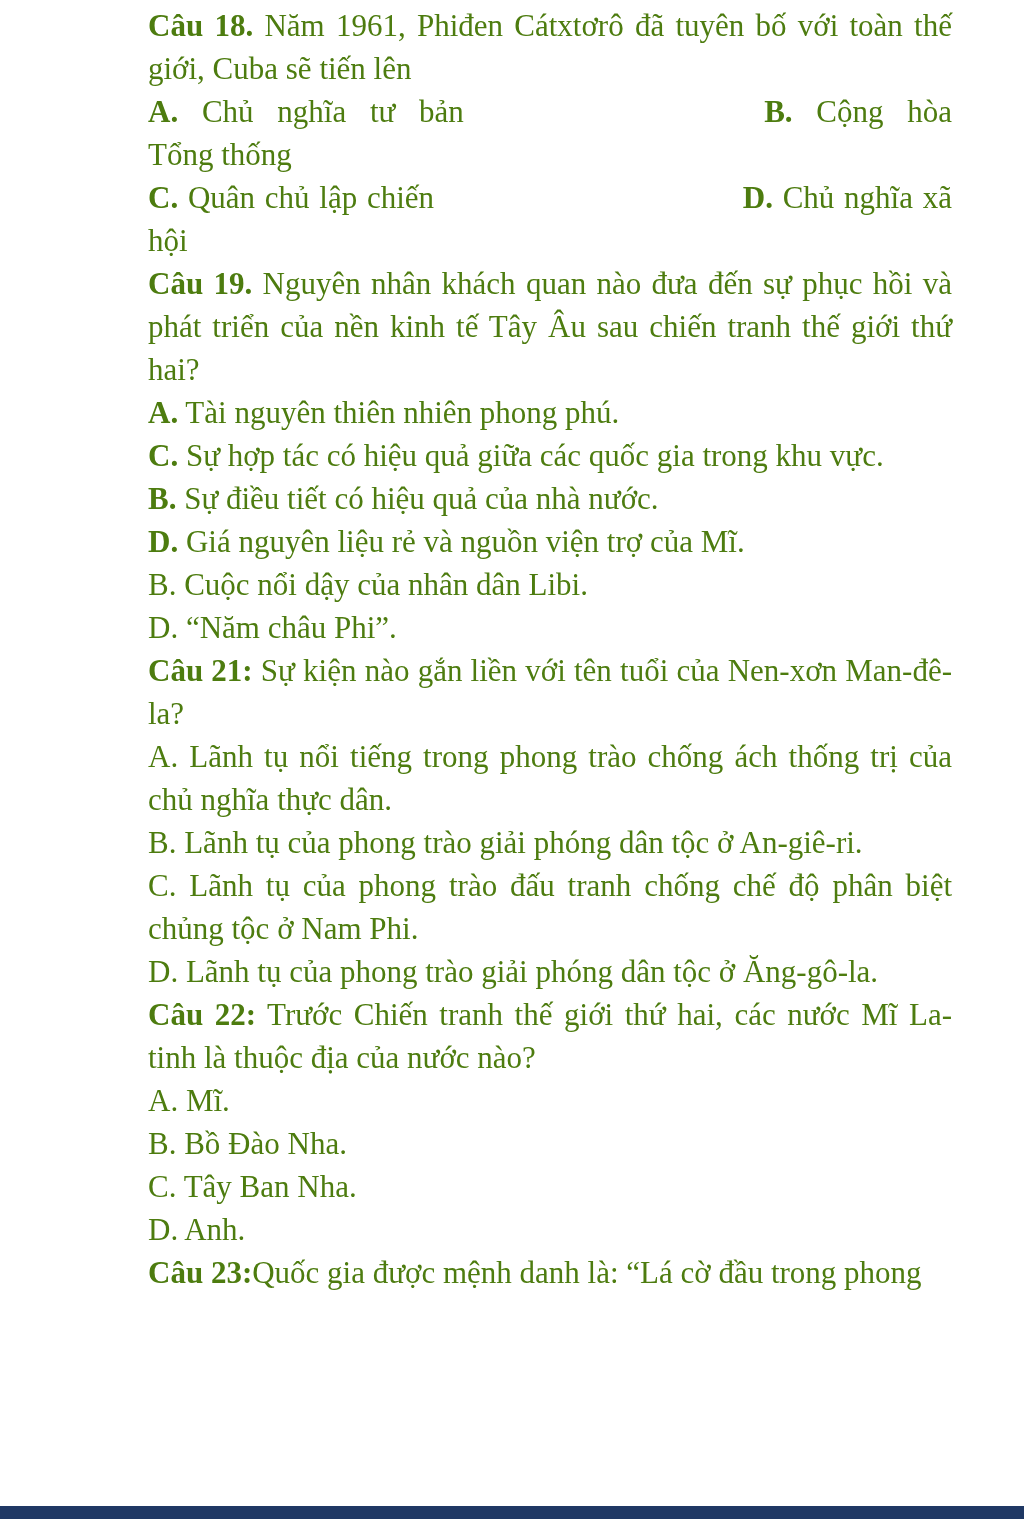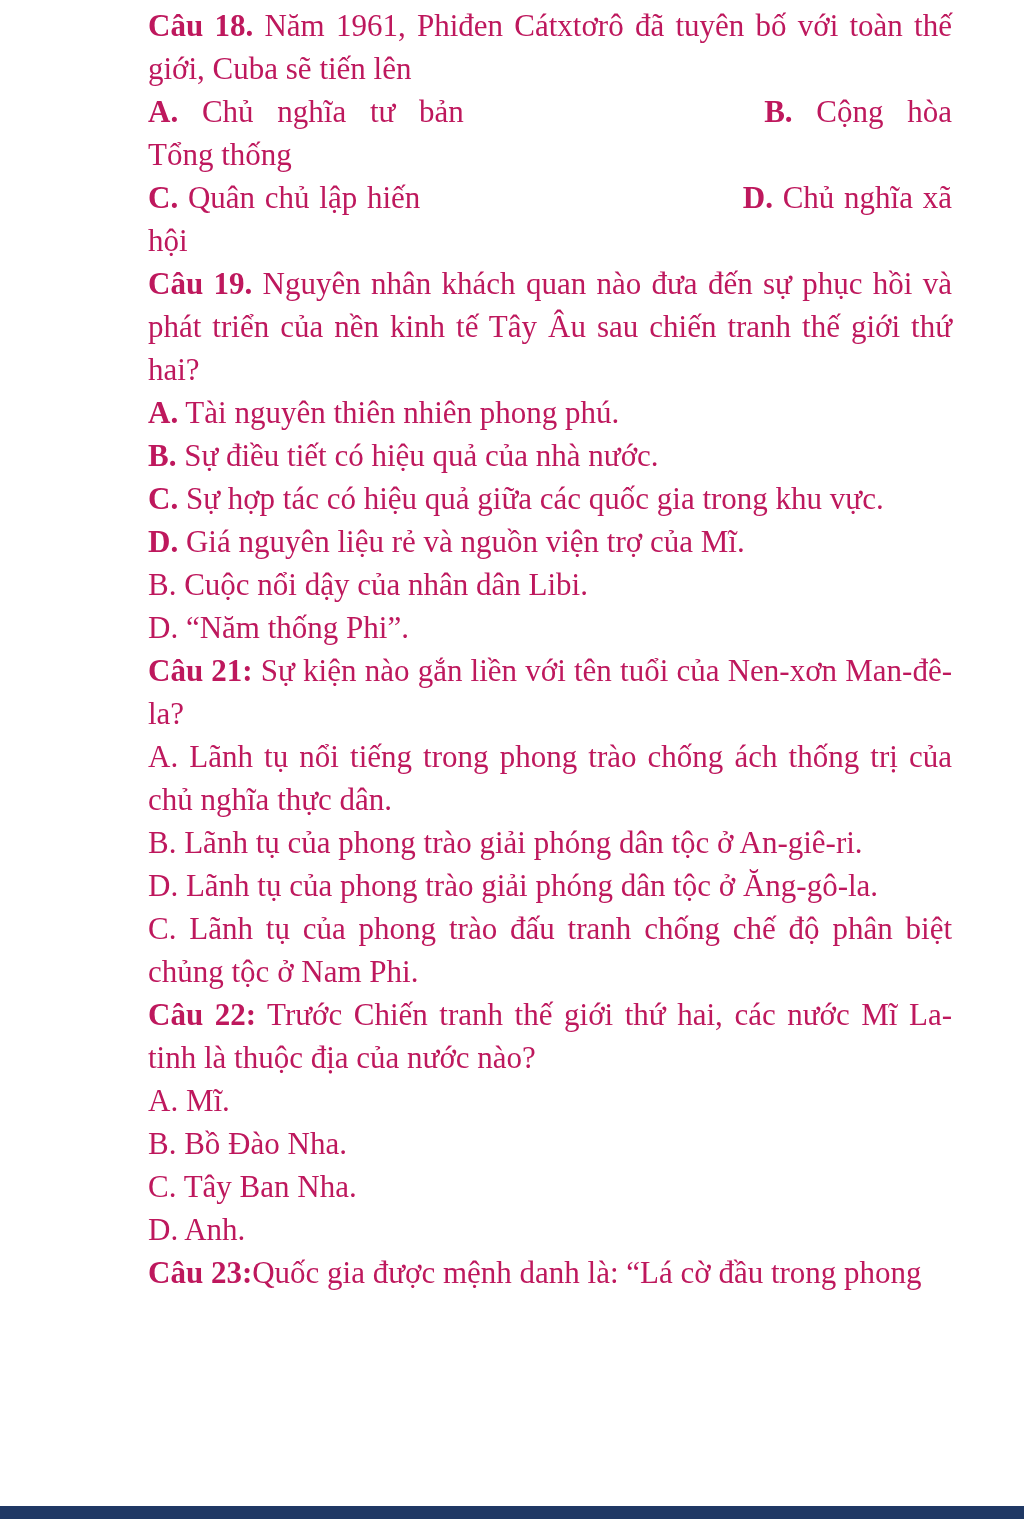--- a/index.html
+++ b/index.html
@@ -2,21 +2,21 @@
 <html><head>
 <meta charset="utf-8">
 <style>
   * { margin: 0; padding: 0; box-sizing: border-box; }
   html, body { background: #ffffff; }
   .page {
     position: relative;
     width: 1024px;
     height: 1519px;
     background: #ffffff;
-    color: #be185d;
+    color: #4d7c0f;
     font-family: "Liberation Serif", "DejaVu Serif", serif;
     font-size: 31px;
     line-height: 43px;
     overflow: hidden;
   }
   .content { padding: 4px 72px 0 148px; }
   .para { text-align: justify; }
   b, .bold-label { font-weight: bold; }
   .opt-label { font-weight: normal; }
   .opt-label.bold-label { font-weight: bold; }
@@ -37,45 +37,45 @@
   <div class="content">
 
     <section>
       <p class="para"><b>Câu 18.</b><span> Năm 1961, Phiđen Cátxtơrô đã tuyên bố với toàn thế giới, Cuba sẽ tiến lên</span></p>
       <div class="opt-row spread1">
         <span class="opt"><b class="opt-label bold-label">A.</b> <span>Chủ nghĩa tư bản</span></span>
         <span class="opt"><b class="opt-label bold-label">B.</b> <span>Cộng hòa</span></span>
       </div>
       <p class="para">Tổng thống</p>
       <div class="opt-row spread2">
-        <span class="opt"><b class="opt-label bold-label">C.</b> <span>Quân chủ lập hiến</span></span>
+        <span class="opt"><b class="opt-label bold-label">C.</b> <span>Quân chủ lập chiến</span></span>
         <span class="opt"><b class="opt-label bold-label">D.</b> <span>Chủ nghĩa xã</span></span>
       </div>
       <p class="para">hội</p>
     </section>
 
     <section>
       <p class="para"><b>Câu 19.</b><span> Nguyên nhân khách quan nào đưa đến sự phục hồi và phát triển của nền kinh tế Tây Âu sau chiến tranh thế giới thứ hai?</span></p>
       <p class="para"><b class="opt-label bold-label">A.</b> <span>Tài nguyên thiên nhiên phong phú.</span></p>
+      <p class="para"><b class="opt-label bold-label">C.</b> <span>Sự hợp tác có hiệu quả giữa các quốc gia trong khu vực.</span></p>
       <p class="para"><b class="opt-label bold-label">B.</b> <span>Sự điều tiết có hiệu quả của nhà nước.</span></p>
-      <p class="para"><b class="opt-label bold-label">C.</b> <span>Sự hợp tác có hiệu quả giữa các quốc gia trong khu vực.</span></p>
       <p class="para"><b class="opt-label bold-label">D.</b> <span>Giá nguyên liệu rẻ và nguồn viện trợ của Mĩ.</span></p>
     </section>
 
     <section>
       <p class="para"><span class="opt-label">B.</span> <span>Cuộc nổi dậy của nhân dân Libi.</span></p>
-      <p class="para"><span class="opt-label">D.</span> <span>“Năm thống Phi”.</span></p>
+      <p class="para"><span class="opt-label">D.</span> <span>“Năm châu Phi”.</span></p>
     </section>
 
     <section>
       <p class="para"><b>Câu 21:</b><span> Sự kiện nào gắn liền với tên tuổi của Nen-xơn Man-đê-la?</span></p>
       <p class="para"><span class="opt-label">A.</span> <span>Lãnh tụ nổi tiếng trong phong trào chống ách thống trị của chủ nghĩa thực dân.</span></p>
       <p class="para"><span class="opt-label">B.</span> <span>Lãnh tụ của phong trào giải phóng dân tộc ở An-giê-ri.</span></p>
+      <p class="para"><span class="opt-label">C.</span> <span>Lãnh tụ của phong trào đấu tranh chống chế độ phân biệt chủng tộc ở Nam Phi.</span></p>
       <p class="para"><span class="opt-label">D.</span> <span>Lãnh tụ của phong trào giải phóng dân tộc ở Ăng-gô-la.</span></p>
-      <p class="para"><span class="opt-label">C.</span> <span>Lãnh tụ của phong trào đấu tranh chống chế độ phân biệt chủng tộc ở Nam Phi.</span></p>
     </section>
 
     <section>
       <p class="para"><b>Câu 22:</b><span> Trước Chiến tranh thế giới thứ hai, các nước Mĩ La-tinh là thuộc địa của nước nào?</span></p>
       <p class="para"><span class="opt-label">A.</span> <span>Mĩ.</span></p>
       <p class="para"><span class="opt-label">B.</span> <span>Bồ Đào Nha.</span></p>
       <p class="para"><span class="opt-label">C.</span> <span>Tây Ban Nha.</span></p>
       <p class="para"><span class="opt-label">D.</span> <span>Anh.</span></p>
     </section>
 

